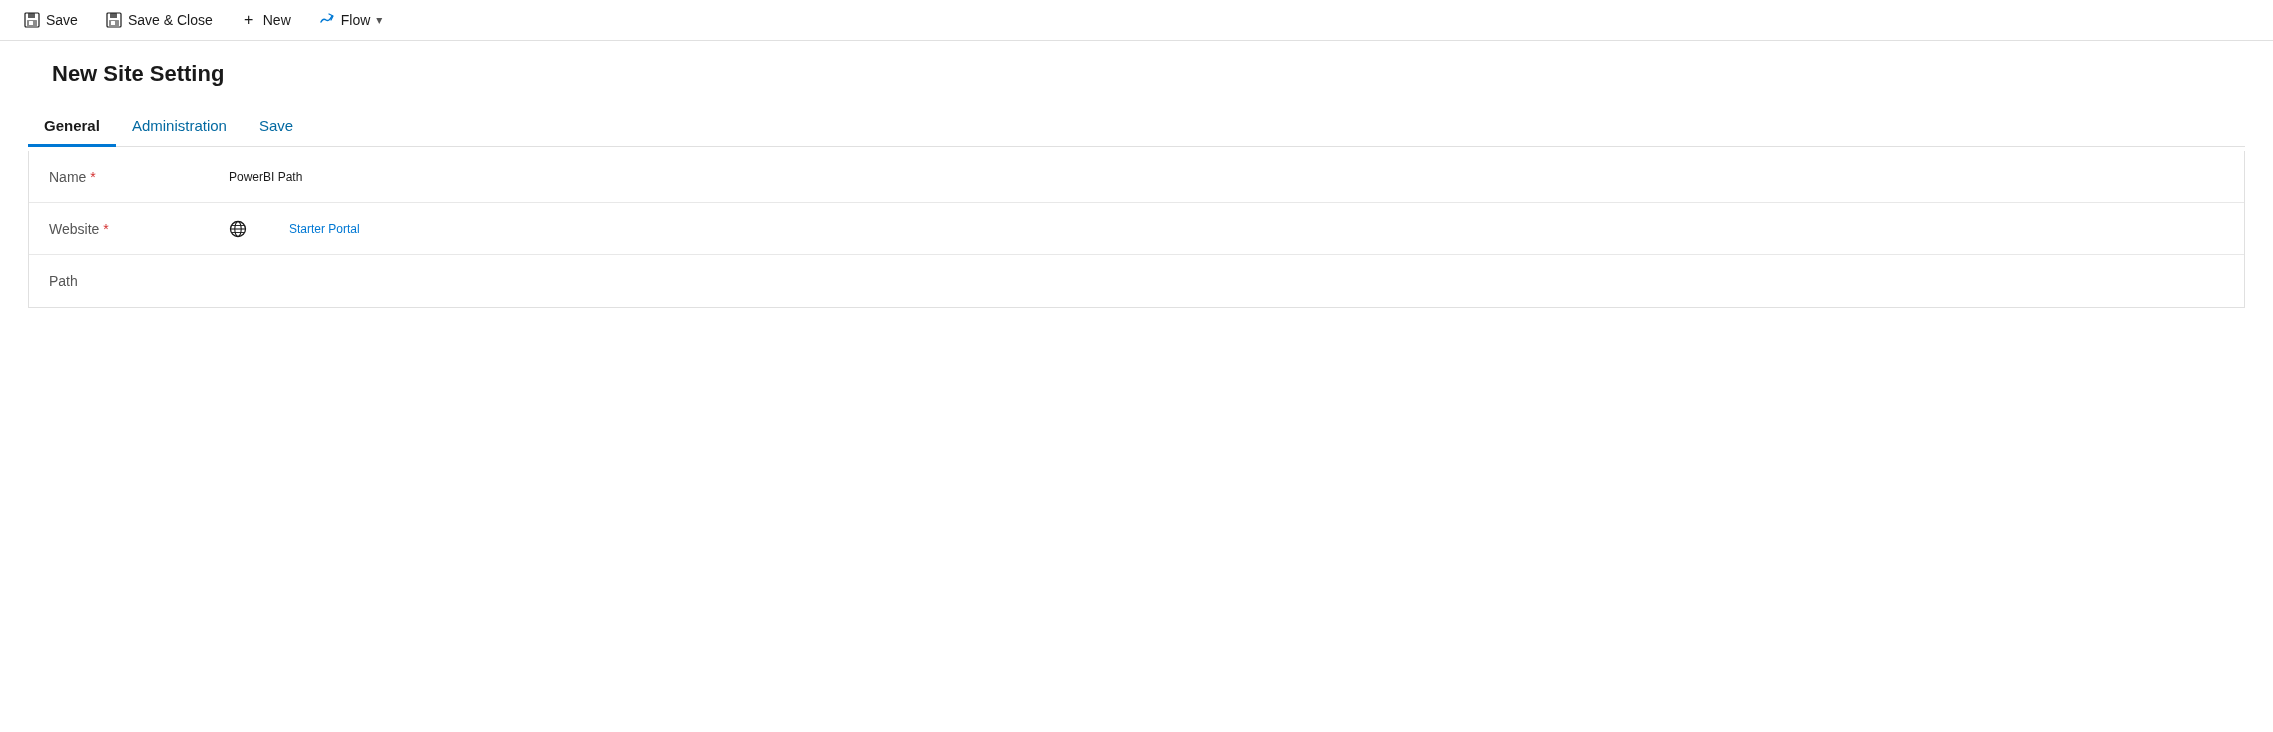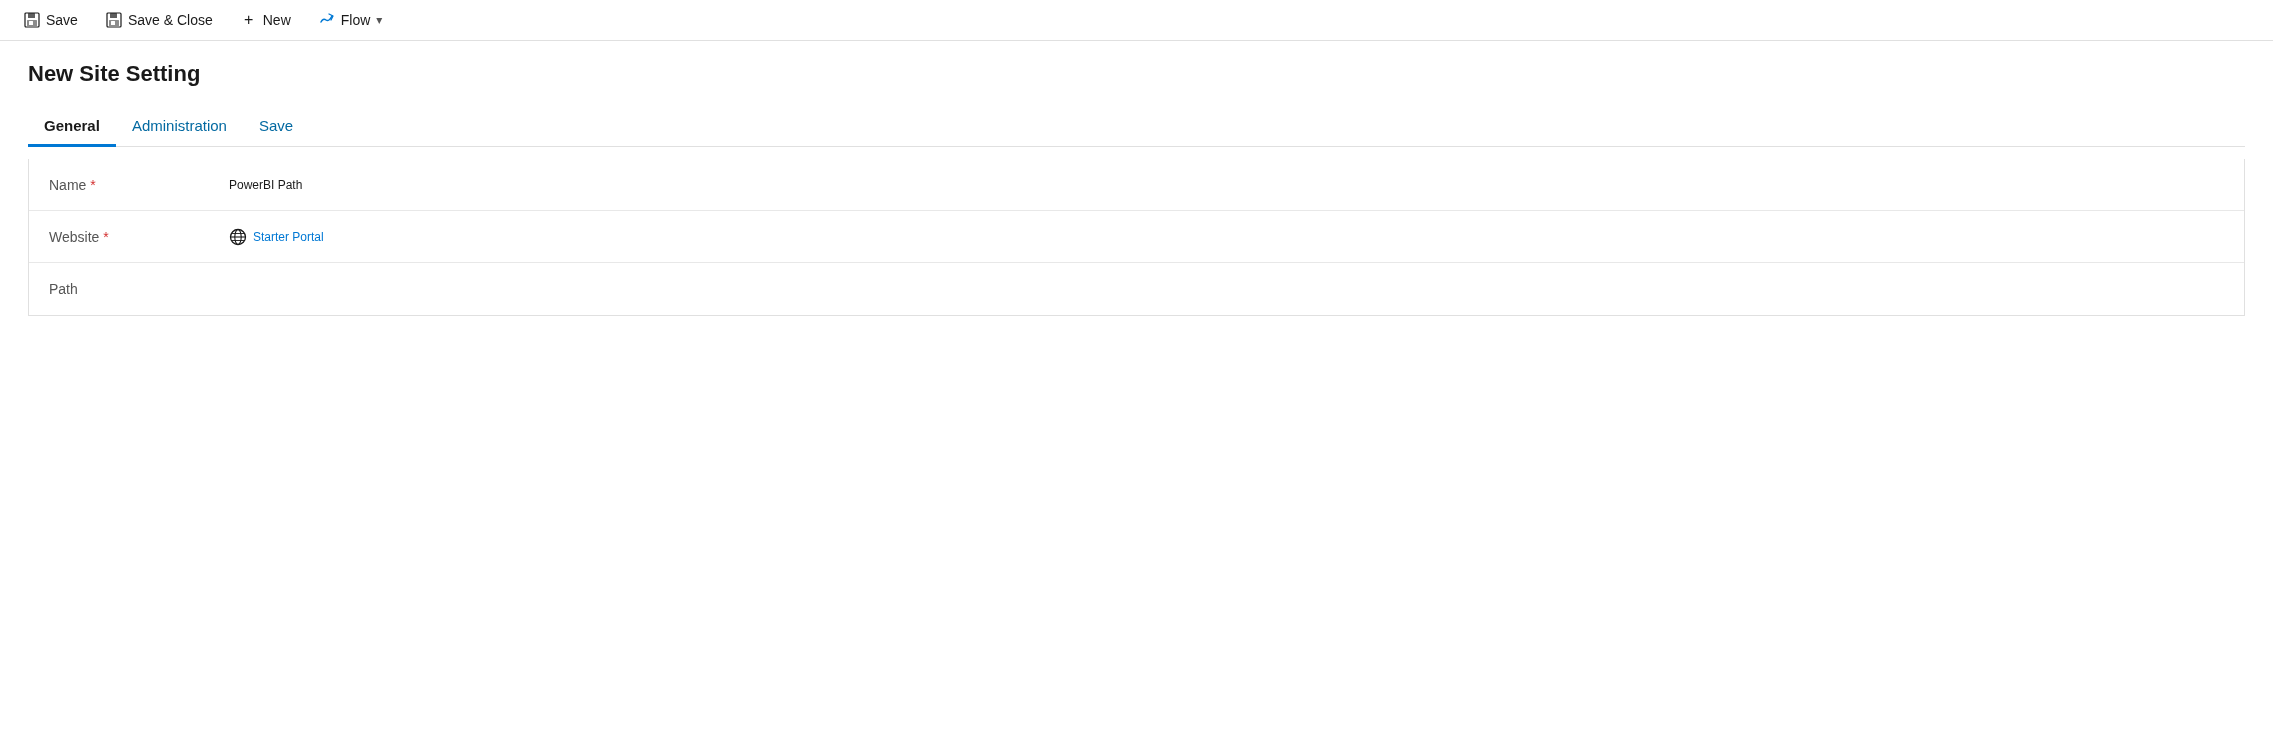--- a/index.html
+++ b/index.html
@@ -43,29 +43,30 @@
     
     .page-content {
       padding: 20px 28px;
     }
 
     .page-title {
       font-size: 22px;
       font-weight: 600;
       margin-bottom: 20px;
       color: #1a1a1a;
+      margin-left: 24px;
     }
 
     
     .tabs {
       display: flex;
       align-items: center;
       border-bottom: 1px solid #e0e0e0;
       gap: 0;
-      margin-bottom: 12px;
+      margin-bottom: 4px;
     }
     .tab {
       padding: 10px 16px;
       font-size: 15px;
       cursor: pointer;
       color: #0369a1;
       border-bottom: 3px solid transparent;
       margin-bottom: -1px;
     }
     .tab.active {
@@ -222,21 +223,21 @@
       <div class="form-value link-value">
         <span class="globe-icon">
           <svg width="18" height="18" viewBox="0 0 18 18" fill="none" xmlns="http://www.w3.org/2000/svg">
             <circle cx="9" cy="9" r="7.5" stroke="#1a1a1a" stroke-width="1.3" fill="none"></circle>
             <ellipse cx="9" cy="9" rx="3.2" ry="7.5" stroke="#1a1a1a" stroke-width="1.1" fill="none"></ellipse>
             <line x1="1.5" y1="9" x2="16.5" y2="9" stroke="#1a1a1a" stroke-width="1.1"></line>
             <line x1="2.5" y1="5.5" x2="15.5" y2="5.5" stroke="#1a1a1a" stroke-width="0.9"></line>
             <line x1="2.5" y1="12.5" x2="15.5" y2="12.5" stroke="#1a1a1a" stroke-width="0.9"></line>
           </svg>
         </span>
-        <span style="color:#0078d4; cursor:pointer;">Starter Portal</span>
+        <span style="color:#0078d4; cursor:pointer;margin-left:36px;">Starter Portal</span>
       </div>
     </div>
 
     <div class="form-row">
       <div class="form-label">
         <span>Path</span>
       </div>
     </div>
 
 

